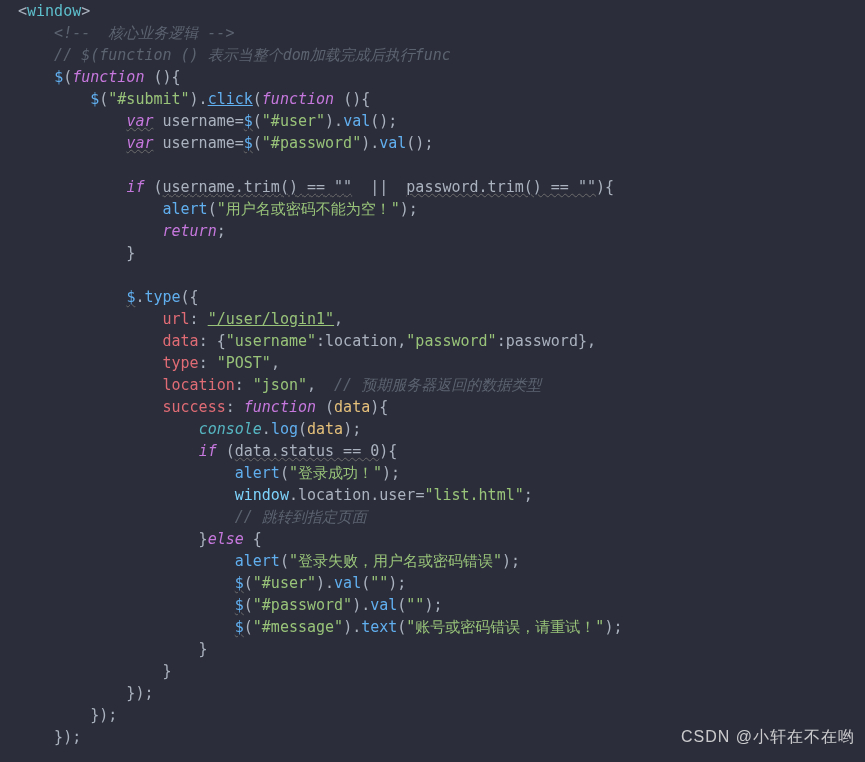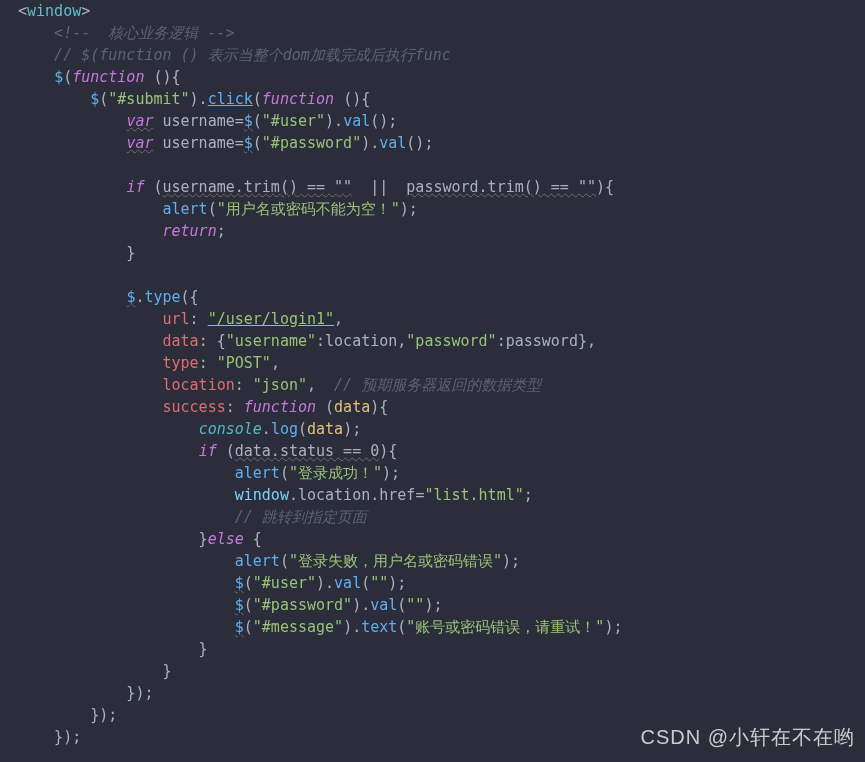--- a/index.html
+++ b/index.html
@@ -35,21 +35,21 @@
   .c-console { color: #56b6c2; font-style: italic; }
   .c-window { color: #7dd3fc; }
   .c-wavy { text-decoration: underline wavy #6b6b6b; text-decoration-thickness:1px; }
   .watermark {
     position: absolute;
     bottom: 14px;
     right: 10px;
     color: #e6e6e6;
     opacity: 0.85;
     font-family: "Microsoft YaHei", sans-serif;
-    font-size: 20px;
+    font-size: 16px;
     letter-spacing: 1px;
   }
 </style>
 </head>
 <body>
 
 <pre><span class="c-punc">&lt;</span><span class="c-tag">window</span><span class="c-punc">&gt;</span>
 <span class="c-comment">    &lt;!--  核心业务逻辑 --&gt;</span>
 <span class="c-comment">    // $(function () 表示当整个dom加载完成后执行func</span>
 <span>    </span><span class="c-func">$</span><span>(</span><span class="c-keyword">function </span><span>(){</span>
@@ -64,21 +64,21 @@
 <span> </span>
 <span>            </span><span class="c-dollar">$</span><span>.</span><span class="c-func">type</span><span>({</span>
 <span class="c-ident">                url</span><span>: </span><span class="c-string-u">"/user/login1"</span><span>,</span>
 <span class="c-ident">                data</span><span>: {</span><span class="c-string">"username"</span><span>:location,</span><span class="c-string">"password"</span><span>:password},</span>
 <span class="c-ident">                type</span><span>: </span><span class="c-string">"POST"</span><span>,</span>
 <span class="c-ident">                location</span><span>: </span><span class="c-string">"json"</span><span>,  </span><span class="c-comment">// 预期服务器返回的数据类型</span>
 <span class="c-ident">                success</span><span>: </span><span class="c-keyword">function </span><span>(</span><span class="c-param">data</span><span>){</span>
 <span>                    </span><span class="c-console">console</span><span>.</span><span class="c-func">log</span><span>(</span><span class="c-param">data</span><span>);</span>
 <span>                    </span><span class="c-keyword">if </span><span>(</span><span class="c-wavy">data.status == 0</span><span>){</span>
 <span>                        </span><span class="c-func">alert</span><span>(</span><span class="c-string">"登录成功！"</span><span>);</span>
-<span>                        </span><span class="c-window">window</span><span>.location.href</span><span>=</span><span class="c-string">"list.html"</span><span>;</span>
+<span>                        </span><span class="c-window">window</span><span>.location.user</span><span>=</span><span class="c-string">"list.html"</span><span>;</span>
 <span>                        </span><span class="c-comment">// 跳转到指定页面</span>
 <span>                    }</span><span class="c-keyword">else </span><span>{</span>
 <span>                        </span><span class="c-func">alert</span><span>(</span><span class="c-string">"登录失败，用户名或密码错误"</span><span>);</span>
 <span>                        </span><span class="c-dollar">$</span><span>(</span><span class="c-string">"#user"</span><span>).</span><span class="c-func">val</span><span>(</span><span class="c-string">""</span><span>);</span>
 <span>                        </span><span class="c-dollar">$</span><span>(</span><span class="c-string">"#password"</span><span>).</span><span class="c-func">val</span><span>(</span><span class="c-string">""</span><span>);</span>
 <span>                        </span><span class="c-dollar">$</span><span>(</span><span class="c-string">"#message"</span><span>).</span><span class="c-func">text</span><span>(</span><span class="c-string">"账号或密码错误，请重试！"</span><span>);</span>
 <span>                    }</span>
 <span>                }</span>
 <span>            });</span>
 <span>        });</span>

